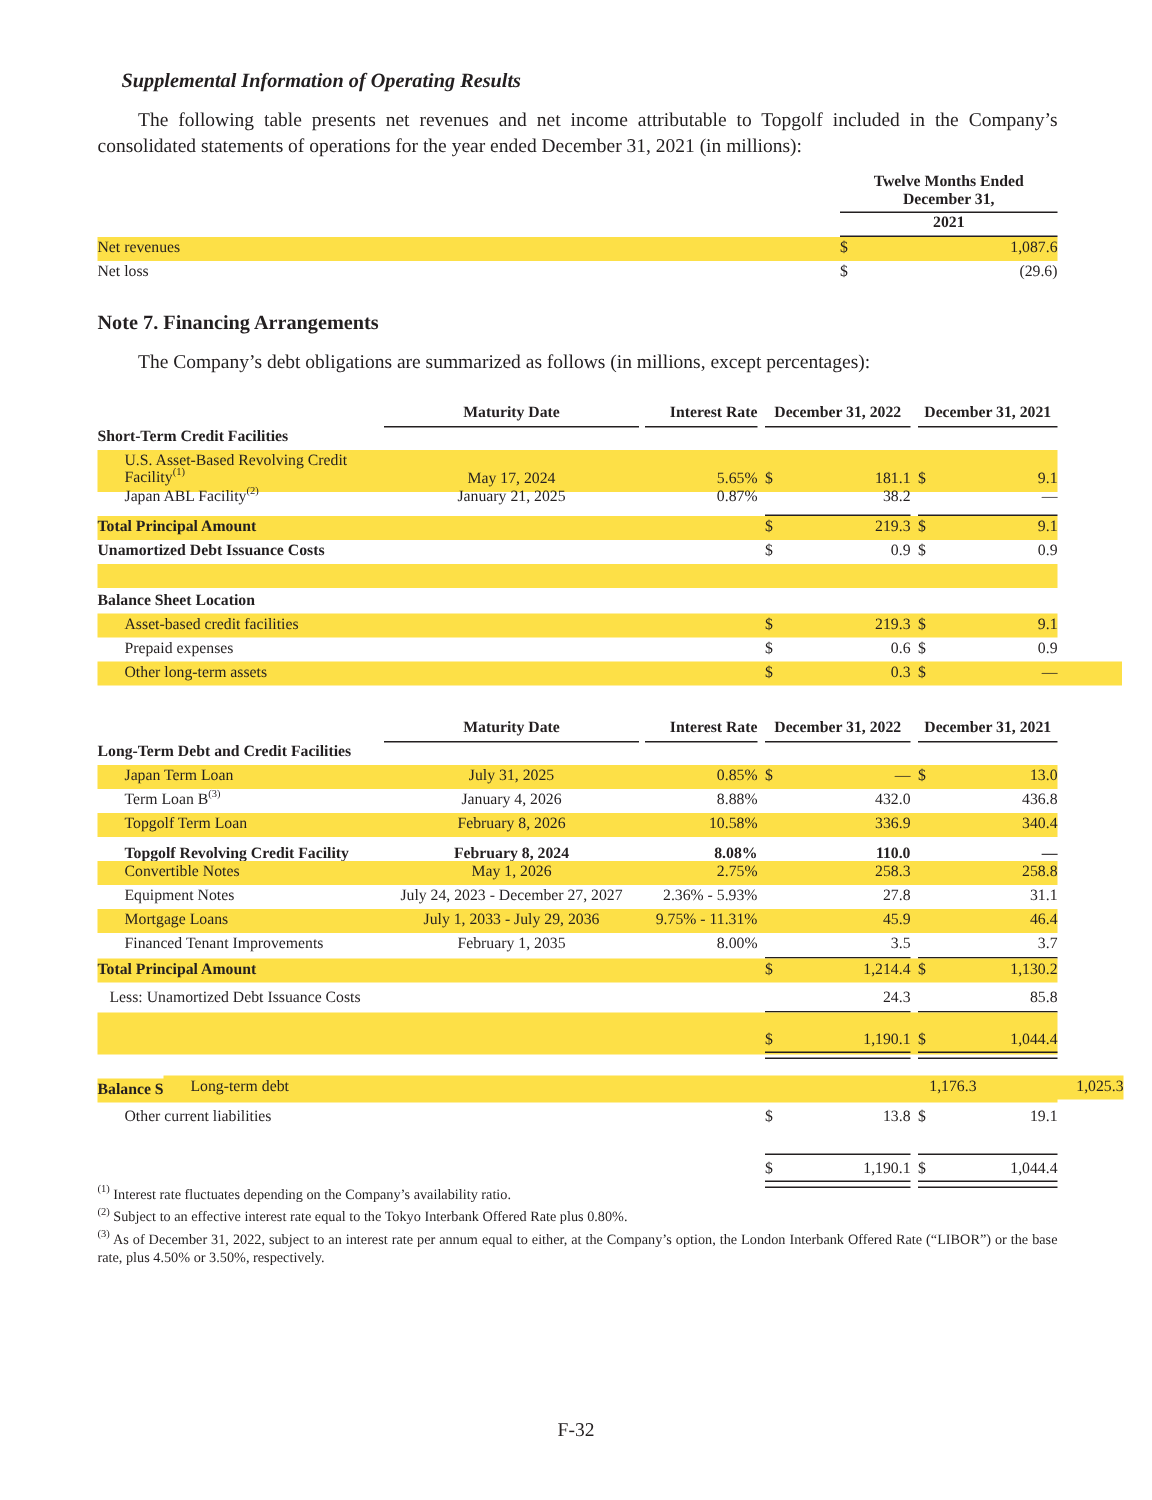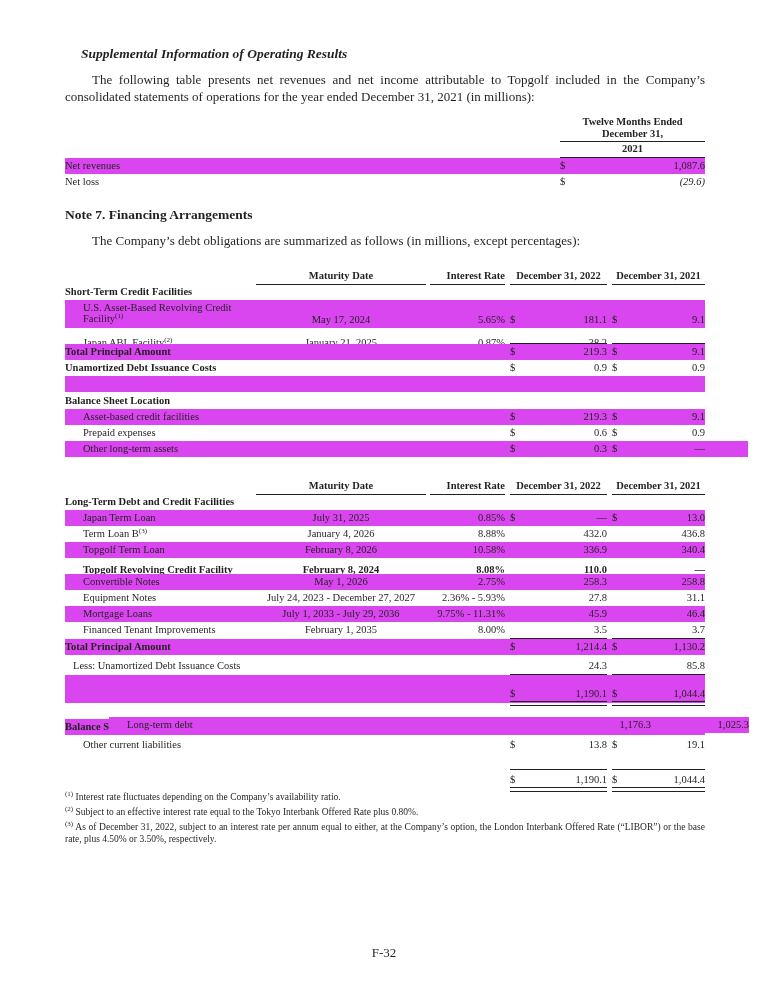--- a/index.html
+++ b/index.html
@@ -5,21 +5,21 @@
   html, body { margin: 0; padding: 0; background: #ffffff; }
   body { width: 768px; height: 1000px; position: relative; overflow: hidden;
          font-family: "Liberation Serif", "DejaVu Serif", serif; color: #231f20; }
   .abs { position: absolute; }
   .sect-title { left: 81px; top: 46px; font-size: 13.5px; font-weight: bold; font-style: italic; }
   .para { left: 65px; width: 640px; font-size: 13px; line-height: 17px; text-align: justify; }
   .para .indent { display: inline-block; width: 27px; }
   .note-title { left: 65px; top: 207px; font-size: 13.5px; font-weight: bold; }
 
   .row { position: absolute; left: 65px; width: 640px; height: 16px; font-size: 10.5px; line-height: 16px; }
-  .row.shade { background: #d946ef; }
+  .row.shade { background: #fde047; }
   .row .c { position: absolute; top: 0; white-space: nowrap; }
   .row .lbl { left: 0; }
   .row .lbl.ind { left: 18px; }
   .row .lbl.ind2 { left: 8px; }
   .row.bold { font-weight: bold; }
   .c.mat { left: 191px; width: 170px; text-align: center; }
   .c.rate { left: 365px; width: 75px; text-align: right; }
   .c.d1 { left: 445px; }
   .c.v1 { left: 445px; width: 97px; text-align: right; }
   .c.d2 { left: 547px; }
@@ -48,21 +48,21 @@
 <div class="rule" style="left:560px; width:145px; top:157px;"></div>
 
 <div class="row shade" style="top:158px;">
   <span class="c lbl">Net revenues</span>
   <span class="c" style="left:495px;">$</span>
   <span class="c" style="left:505px; width:135px; text-align:right;">1,087.6</span>
 </div>
 <div class="row" style="top:174px;">
   <span class="c lbl">Net loss</span>
   <span class="c" style="left:495px;">$</span>
-  <span class="c" style="left:505px; width:135px; text-align:right;font-style:italic;">(29.6)</span>
+  <span class="c" style="left:505px; width:135px; text-align:right;">(29.6)</span>
 </div>
 
 <div class="abs note-title">Note 7. Financing Arrangements</div>
 <div class="abs para" style="top:232px;"><span class="indent"></span><span>The Company’s debt obligations are summarized as follows (in millions, except percentages):</span></div>
 
 <div class="hdr" style="left:256px; width:170px; top:270px;">Maturity Date</div>
 <div class="hdr" style="left:430px; width:75px; top:270px; text-align:right;">Interest Rate</div>
 <div class="hdr" style="left:510px; width:97px; top:270px;">December 31, 2022</div>
 <div class="hdr" style="left:612px; width:93px; top:270px;">December 31, 2021</div>
 <div class="rule" style="left:256px; width:170px; top:284px;"></div>
@@ -79,21 +79,21 @@
     <span>U.S. Asset-Based Revolving Credit</span><br>
     <span>Facility</span><sup>(1)</sup>
   </span>
   <span class="c mat" style="top:12px;">May 17, 2024</span>
   <span class="c rate" style="top:12px;">5.65%</span>
   <span class="c d1" style="top:12px;">$</span>
   <span class="c v1" style="top:12px;">181.1</span>
   <span class="c d2" style="top:12px;">$</span>
   <span class="c v2" style="top:12px;">9.1</span>
 </div>
-<div class="row" style="top:335px;">
+<div class="row" style="top:324px;">
   <span class="c lbl ind"><span>Japan ABL Facility</span><sup>(2)</sup></span>
   <span class="c mat">January 21, 2025</span>
   <span class="c rate">0.87%</span>
   <span class="c v1">38.2</span>
   <span class="c v2">—</span>
 </div>
 <div class="rule" style="left:510px; width:97px; top:343px;"></div>
 <div class="rule" style="left:612px; width:93px; top:343px;"></div>
 <div class="row shade bold" style="top:344px;">
   <span class="c lbl">Total Principal Amount</span>

